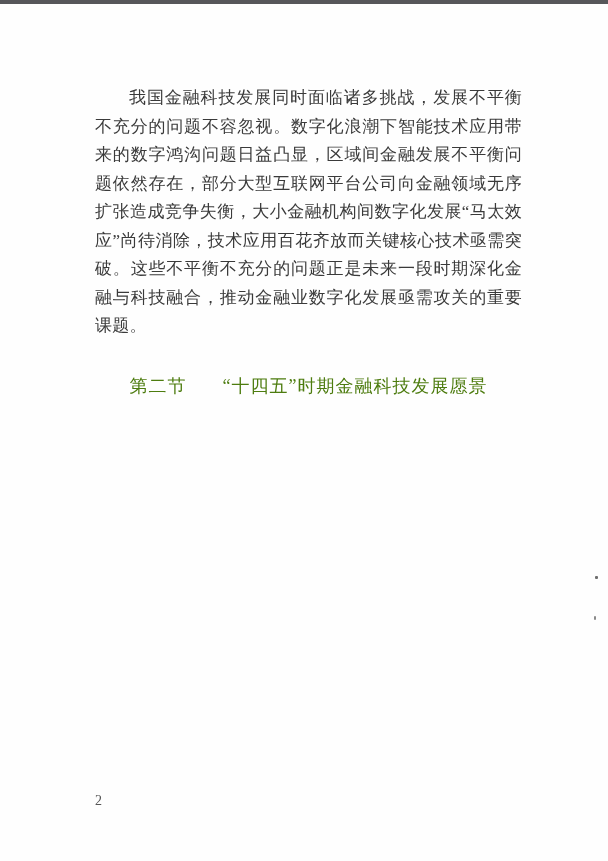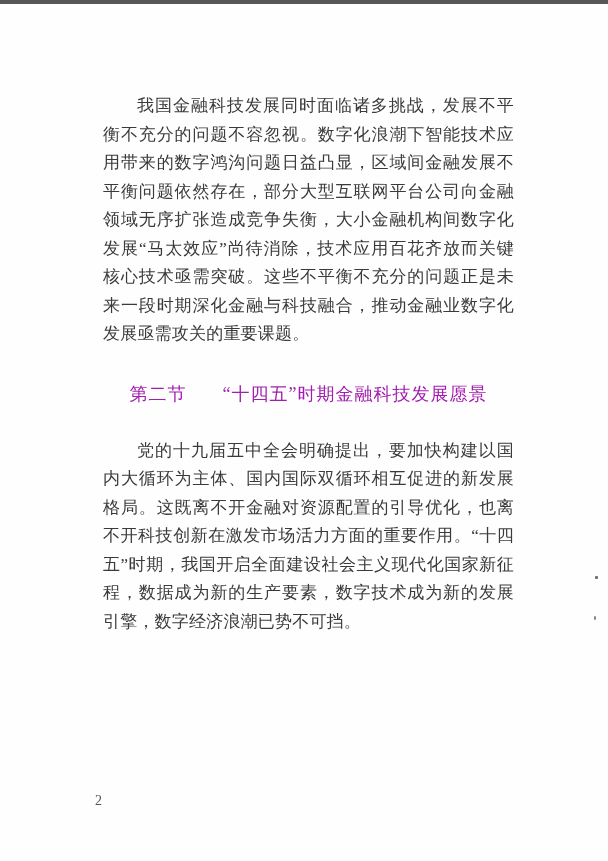--- a/index.html
+++ b/index.html
@@ -24,35 +24,35 @@
     background: #57575a;
   }
   .page-content {
     position: absolute;
     left: 95px;
     top: 84px;
     width: 427px;
     color: #3a3a3a;
   }
   .para {
-    margin: 8px;
+    margin: 0;
     font-size: 17px;
     line-height: 28.5px;
     text-align: justify;
     text-justify: inter-ideograph;
     text-indent: 2em;
     letter-spacing: 0.2px;
   }
   .section-heading {
     margin: 32px 0 30px 0;
     font-size: 18px;
     line-height: 26px;
     font-weight: normal;
     text-align: center;
-    color: #a21caf;
+    color: #4d7c0f;
     letter-spacing: 1px;
     white-space: nowrap;
   }
   .section-heading .heading-gap {
     display: inline-block;
     width: 2em;
   }
   .page-number {
     position: absolute;
     left: 95px;
@@ -77,21 +77,20 @@
   <div class="top-bar"></div>
 
   <div class="page-content">
 
     <p class="para">我国金融科技发展同时面临诸多挑战，发展不平衡不充分的问题不容忽视。数字化浪潮下智能技术应用带来的数字鸿沟问题日益凸显，区域间金融发展不平衡问题依然存在，部分大型互联网平台公司向金融领域无序扩张造成竞争失衡，大小金融机构间数字化发展“马太效应”尚待消除，技术应用百花齐放而关键核心技术亟需突破。这些不平衡不充分的问题正是未来一段时期深化金融与科技融合，推动金融业数字化发展亟需攻关的重要课题。</p>
 
     <h2 class="section-heading">
       <span>第二节</span><span class="heading-gap"></span><span>“十四五”时期金融科技发展愿景</span>
     </h2>
 
-    <p class="para">党的十九届五中全会明确提出，要加快构建以国内大循环为主体、国内国际双循环相互促进的新发展格局。这既离不开金融对资源配置的引导优化，也离不开科技创新在激发市场活力方面的重要作用。“十四五”时期，我国开启全面建设社会主义现代化国家新征程，数据成为新的生产要素，数字技术成为新的发展引擎，数字经济浪潮已势不可挡。</p>
 
 
   </div>
 
   <div class="page-number">2</div>
 
   <div class="speck speck-1"></div>
   <div class="speck speck-2"></div>
 
 </div>

